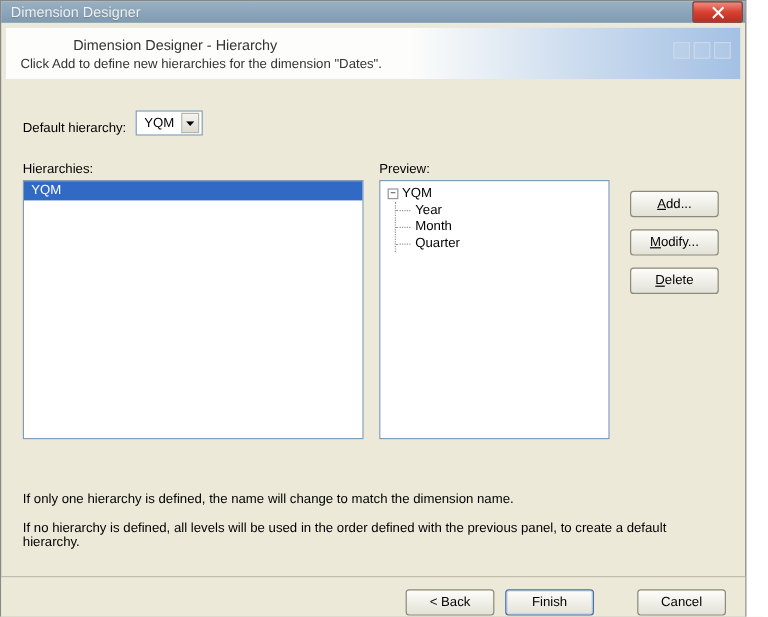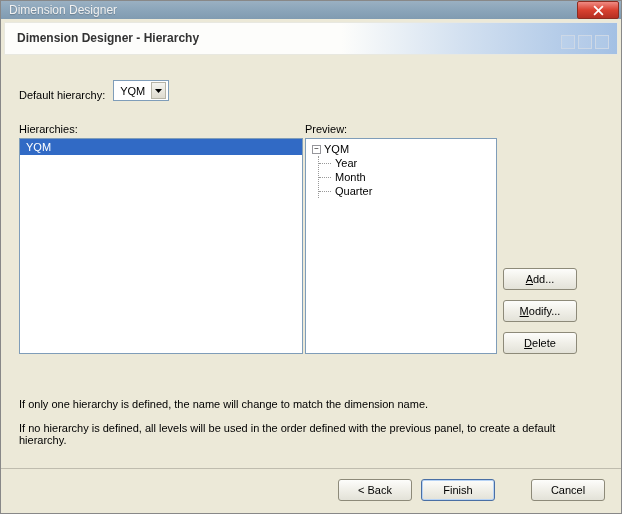--- a/index.html
+++ b/index.html
@@ -31,21 +31,21 @@
   .close-btn svg { width: 11px; height: 11px; }
 
   .banner {
     height: 56px;
     margin: 3px;
     background: linear-gradient(90deg, #fdfdfb 0%, #fdfdfb 55%, #d2e0f0 75%, #a3c0e4 100%);
     border: 1px solid #e8e8e0;
     padding: 8px 12px 6px 12px;
     position: relative;
   }
-  .banner-title { font-weight: bold; font-size: 12px; color: #333; }
+  .banner-title { font-weight: normal; font-size: 12px; color: #333; margin-left: 44px; }
   .banner-sub { margin-top: 3px; color: #333; }
   .banner-sq {
     position: absolute; right: 8px; top: 12px; display: flex; gap: 3px;
   }
   .banner-sq span {
     width: 14px; height: 14px; border: 1px solid #cdd8e6; background: rgba(255,255,255,0.1);
   }
 
   .body {
     flex: 1 1 auto;
@@ -59,21 +59,21 @@
     display: inline-flex; align-items: center; padding: 1px 2px 1px 6px;
   }
   .combo-arrow {
     width: 15px; height: 17px;
     background: linear-gradient(180deg, #f4f4f0 0%, #dedbcf 100%);
     border: 1px solid #b6b4a7;
     margin-left: 6px;
     display: flex; align-items: center; justify-content: center;
     cursor: default;
   }
-  .panels { display: flex; gap: 2px; align-items: flex-end; }
+  .panels { display: flex; gap: 13px; }
   .panel-col { display: flex; flex-direction: column; }
   .panel-label { margin-bottom: 3px; }
   .listbox {
     border: 1px solid #7f9db9; background: #fff;
     width: 284px; height: 216px;
   }
   .list-selected {
     background: #316ac5; color: #fff;
     padding: 2px 6px;
   }
@@ -130,20 +130,21 @@
     <div class="close-btn">
       <svg viewBox="0 0 10 10">
         <line x1="1" y1="1" x2="9" y2="9" stroke="#fff" stroke-width="1.6"></line>
         <line x1="9" y1="1" x2="1" y2="9" stroke="#fff" stroke-width="1.6"></line>
       </svg>
     </div>
   </div>
 
   <div class="banner">
     <div class="banner-title">Dimension Designer - Hierarchy</div>
+    <div class="banner-sub">Click Add to define new hierarchies for the dimension "Dates".</div>
     <div class="banner-sq">
       <span></span>
         <span></span>
         <span></span>
     </div>
   </div>
 
   <div class="body">
 
     <div class="row-default">

